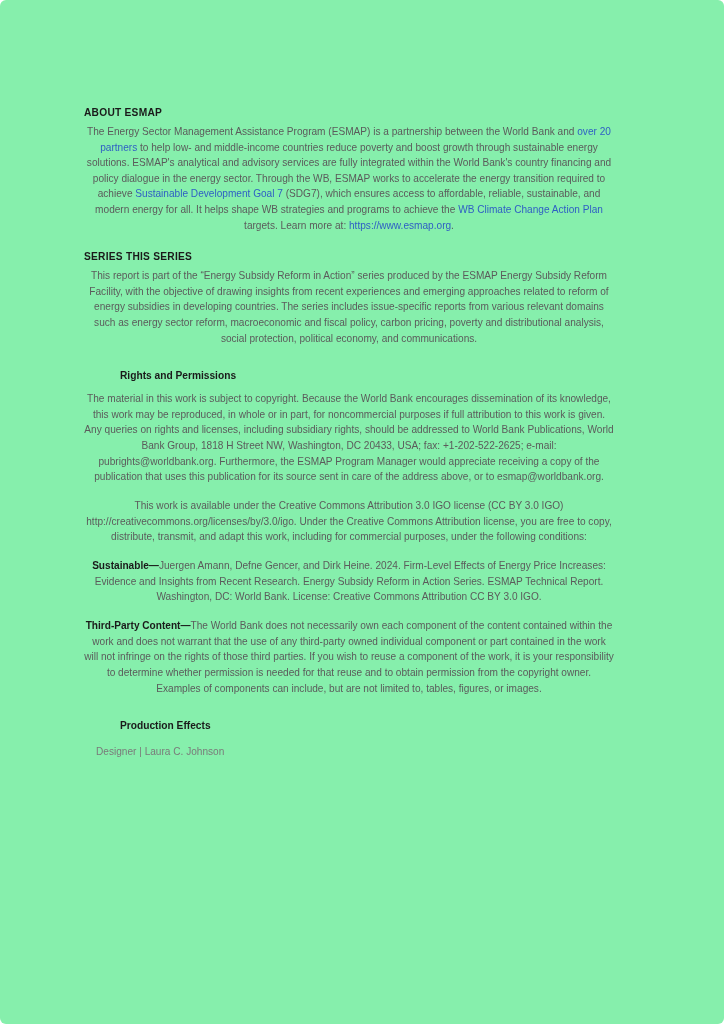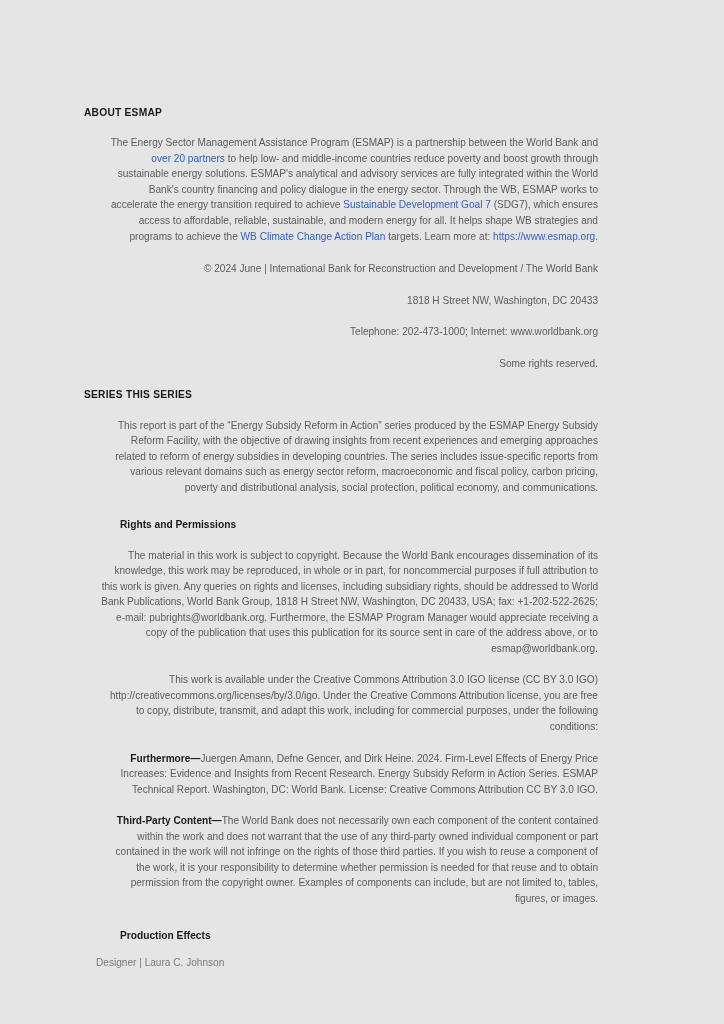--- a/index.html
+++ b/index.html
@@ -10,23 +10,24 @@
   body {
     width: 724px;
     height: 1024px;
     font-family: "Liberation Sans", sans-serif;
     -webkit-font-smoothing: antialiased;
   }
   .page {
     position: relative;
     width: 724px;
     height: 1024px;
-    background: #e5e5e5;
+    background: #86efac;
     box-sizing: border-box;
     padding: 106px 110px 0 84px;
+    border-radius: 6px;
   }
   .content {
     width: 530px;
   }
   h2.section-heading {
     font-size: 10.2px;
     font-weight: bold;
     color: #1a1a1a;
     letter-spacing: 0.25px;
     margin: 0 0 5px 0;
@@ -43,22 +44,22 @@
     line-height: 1.3;
   }
   h3.sub-heading.gap-top {
     margin-top: 23px;
     padding-left: 36px;
   }
   p.body-text {
     font-size: 10.1px;
     line-height: 15.55px;
     color: #5b5b5b;
-    margin: 16px;
-    text-align: right;
+    margin: 0;
+    text-align: center;
   }
   p.body-text + p.body-text {
     margin-top: 13.5px;
   }
   p.tight {
     margin-top: 0;
   }
   .block-gap {
     margin-top: 17px;
   }
@@ -80,37 +81,31 @@
 </head>
 <body>
 
 <div class="page">
   <div class="content">
 
     <h2 class="section-heading">ABOUT ESMAP</h2>
 
     <p class="body-text"><span>The Energy Sector Management Assistance Program (ESMAP) is a partnership between the World Bank and </span><a class="link" href="#">over 20 partners</a><span> to help low- and middle-income countries reduce poverty and boost growth through sustainable energy solutions. ESMAP's analytical and advisory services are fully integrated within the World Bank's country financing and policy dialogue in the energy sector. Through the WB, ESMAP works to accelerate the energy transition required to achieve </span><a class="link" href="#">Sustainable Development Goal 7</a><span> (SDG7), which ensures access to affordable, reliable, sustainable, and modern energy for all. It helps shape WB strategies and programs to achieve the </span><a class="link" href="#">WB Climate Change Action Plan</a><span> targets. Learn more at: </span><a class="link" href="#">https://www.esmap.org</a><span>.</span></p>
 
-    <div class="block-gap">
-      <p class="body-text">© 2024 June | International Bank for Reconstruction and Development / The World Bank</p>
-      <p class="body-text tight">1818 H Street NW, Washington, DC 20433</p>
-      <p class="body-text tight">Telephone: 202-473-1000; Internet: www.worldbank.org</p>
-      <p class="body-text tight">Some rights reserved.</p>
-    </div>
 
     <h2 class="section-heading spaced">SERIES THIS SERIES</h2>
     <p class="body-text">This report is part of the “Energy Subsidy Reform in Action” series produced by the ESMAP Energy Subsidy Reform Facility, with the objective of drawing insights from recent experiences and emerging approaches related to reform of energy subsidies in developing countries. The series includes issue-specific reports from various relevant domains such as energy sector reform, macroeconomic and fiscal policy, carbon pricing, poverty and distributional analysis, social protection, political economy, and communications.</p>
 
     <h3 class="sub-heading gap-top">Rights and Permissions</h3>
 
     <p class="body-text">The material in this work is subject to copyright. Because the World Bank encourages dissemination of its knowledge, this work may be reproduced, in whole or in part, for noncommercial purposes if full attribution to this work is given. Any queries on rights and licenses, including subsidiary rights, should be addressed to World Bank Publications, World Bank Group, 1818 H Street NW, Washington, DC 20433, USA; fax: +1-202-522-2625; e-mail: pubrights@worldbank.org. Furthermore, the ESMAP Program Manager would appreciate receiving a copy of the publication that uses this publication for its source sent in care of the address above, or to esmap@worldbank.org.</p>
 
     <p class="body-text">This work is available under the Creative Commons Attribution 3.0 IGO license (CC BY 3.0 IGO) http://creativecommons.org/licenses/by/3.0/igo. Under the Creative Commons Attribution license, you are free to copy, distribute, transmit, and adapt this work, including for commercial purposes, under the following conditions:</p>
 
-    <p class="body-text"><span class="lead">Furthermore—</span><span>Juergen Amann, Defne Gencer, and Dirk Heine. 2024. Firm-Level Effects of Energy Price Increases: Evidence and Insights from Recent Research. Energy Subsidy Reform in Action Series. ESMAP Technical Report. Washington, DC: World Bank. License: Creative Commons Attribution CC BY 3.0 IGO.</span></p>
+    <p class="body-text"><span class="lead">Sustainable—</span><span>Juergen Amann, Defne Gencer, and Dirk Heine. 2024. Firm-Level Effects of Energy Price Increases: Evidence and Insights from Recent Research. Energy Subsidy Reform in Action Series. ESMAP Technical Report. Washington, DC: World Bank. License: Creative Commons Attribution CC BY 3.0 IGO.</span></p>
 
     <p class="body-text"><span class="lead">Third-Party Content—</span><span>The World Bank does not necessarily own each component of the content contained within the work and does not warrant that the use of any third-party owned individual component or part contained in the work will not infringe on the rights of those third parties. If you wish to reuse a component of the work, it is your responsibility to determine whether permission is needed for that reuse and to obtain permission from the copyright owner. Examples of components can include, but are not limited to, tables, figures, or images.</span></p>
 
     <h3 class="sub-heading gap-top">Production Effects</h3>
     <p class="credit-line">Designer | Laura C. Johnson</p>
 
   </div>
 </div>
 
 </body></html>

